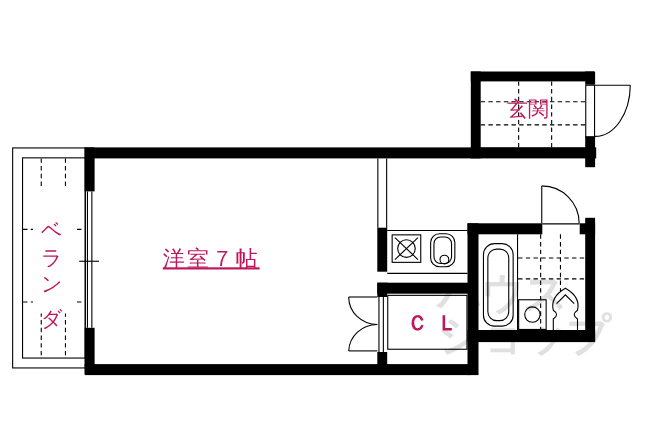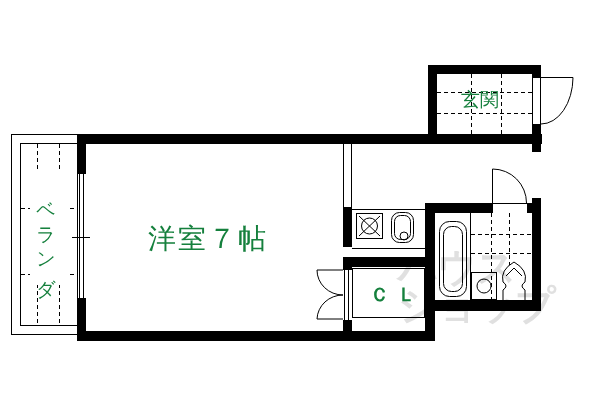--- a/index.html
+++ b/index.html
@@ -1,19 +1,19 @@
 <!DOCTYPE html>
 <html><head>
 <meta charset="utf-8">
 <style>
   html, body { margin:0; padding:0; background:#ffffff; }
   body { width:600px; height:400px; position:relative; overflow:hidden; font-family:"DejaVu Sans", sans-serif; }
   #plan { position:absolute; left:0; top:0; }
-  .label { position:absolute; color:#15803d; white-space:nowrap; line-height:1; }
-  .room-main { left:148px; top:225px; font-size:28px; letter-spacing:2px; }
+  .label { position:absolute; color:#be185d; white-space:nowrap; line-height:1; }
+  .room-main { left:148px; top:225px; font-size:20px; letter-spacing:2px;text-decoration:underline; }
   .room-genkan { left:461px; top:90px; font-size:19px; }
   .room-cl { left:370px; top:285px; font-size:19px; letter-spacing:8px;font-weight:bold; }
   .room-veranda { left:36px; top:188px; font-size:19px; width:20px; writing-mode:vertical-rl; letter-spacing:4px; }
   .watermark { position:absolute; left:398px; top:248px; font-size:40px; font-weight:bold; color:#c8c8c8; opacity:0.55; line-height:0.95; letter-spacing:-2px; z-index:0; }
 </style>
 </head>
 <body>
 
 <div class="watermark">
   <div>ハウス</div>

